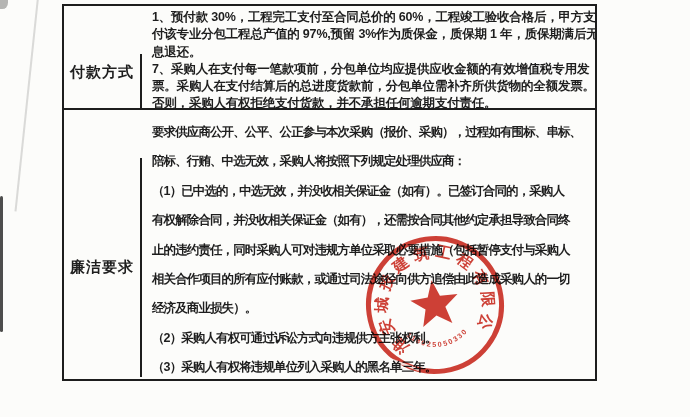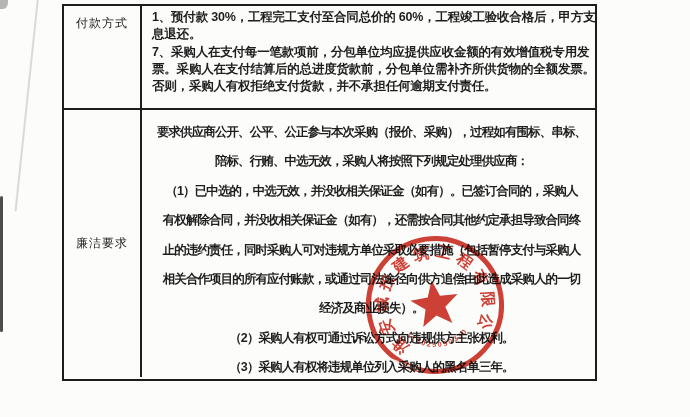--- a/index.html
+++ b/index.html
@@ -30,30 +30,30 @@
     border:2px solid #1d1d1d; box-sizing:border-box;
     background:transparent;
   }
   .row { display:flex; box-sizing:border-box; }
   .row1 { height:104px; border-bottom:2px solid #1d1d1d; }
   .row2 { height:267px; }
   .cell { box-sizing:border-box; }
   .labelcell {
     width:78px; border-right:2px solid #1d1d1d; flex:0 0 78px;
     display:flex; justify-content:center;
-    font-weight:400; font-size:12px; letter-spacing:1px;
+    font-weight:700; font-size:15px; letter-spacing:1px;margin-top:48px;
   }
   .labelcell.top { align-items:flex-start; padding-top:9px; }
   .labelcell.mid { align-items:center; }
   .contentcell {
     flex:1 1 auto; overflow:hidden;
     font-weight:700;
   }
   .content1 { padding:3px 4px 0 10px; font-size:12.5px; line-height:17.3px; letter-spacing:-0.2px; }
-  .content2 { padding:8px 4px 0 10px; font-size:12.5px; line-height:29.4px; letter-spacing:-0.9px;text-align:center; }
+  .content2 { padding:8px 4px 0 10px; font-size:12.5px; line-height:29.4px; letter-spacing:-0.9px; }
   .tline { white-space:nowrap; }
   
   .seal {
     position:absolute; left:355px; top:225px; width:160px; height:160px;
     mix-blend-mode:multiply; opacity:.92;
   }
   .seal .ring { stroke: var(--seal-color, #cc3126); fill:none; }
   .seal .starfill { fill: var(--seal-color, #cc3126); }
   .seal text { fill: var(--seal-color, #cc3126); font-family:"Liberation Sans","DejaVu Sans",sans-serif; font-weight:700; }
 </style>
@@ -64,20 +64,21 @@
 
   <div class="edge-corner"></div>
   <div class="edge-diagonal"></div>
   <div class="edge-strip-left"></div>
 
   <div class="tbl">
     <div class="row row1">
       <div class="cell labelcell top">付款方式</div>
       <div class="cell contentcell content1">
           <div class="tline">1、预付款 30%，工程完工支付至合同总价的 60%，工程竣工验收合格后，甲方支</div>
+          <div class="tline">付该专业分包工程总产值的 97%,预留 3%作为质保金，质保期 1 年，质保期满后无</div>
           <div class="tline">息退还。</div>
           <div class="tline">7、采购人在支付每一笔款项前，分包单位均应提供应收金额的有效增值税专用发</div>
           <div class="tline">票。采购人在支付结算后的总进度货款前，分包单位需补齐所供货物的全额发票。</div>
           <div class="tline">否则，采购人有权拒绝支付货款，并不承担任何逾期支付责任。</div>
         </div>
     </div>
     <div class="row row2">
       <div class="cell labelcell mid">廉洁要求</div>
       <div class="cell contentcell content2">
           <div class="tline">要求供应商公开、公平、公正参与本次采购（报价、采购），过程如有围标、串标、</div>

